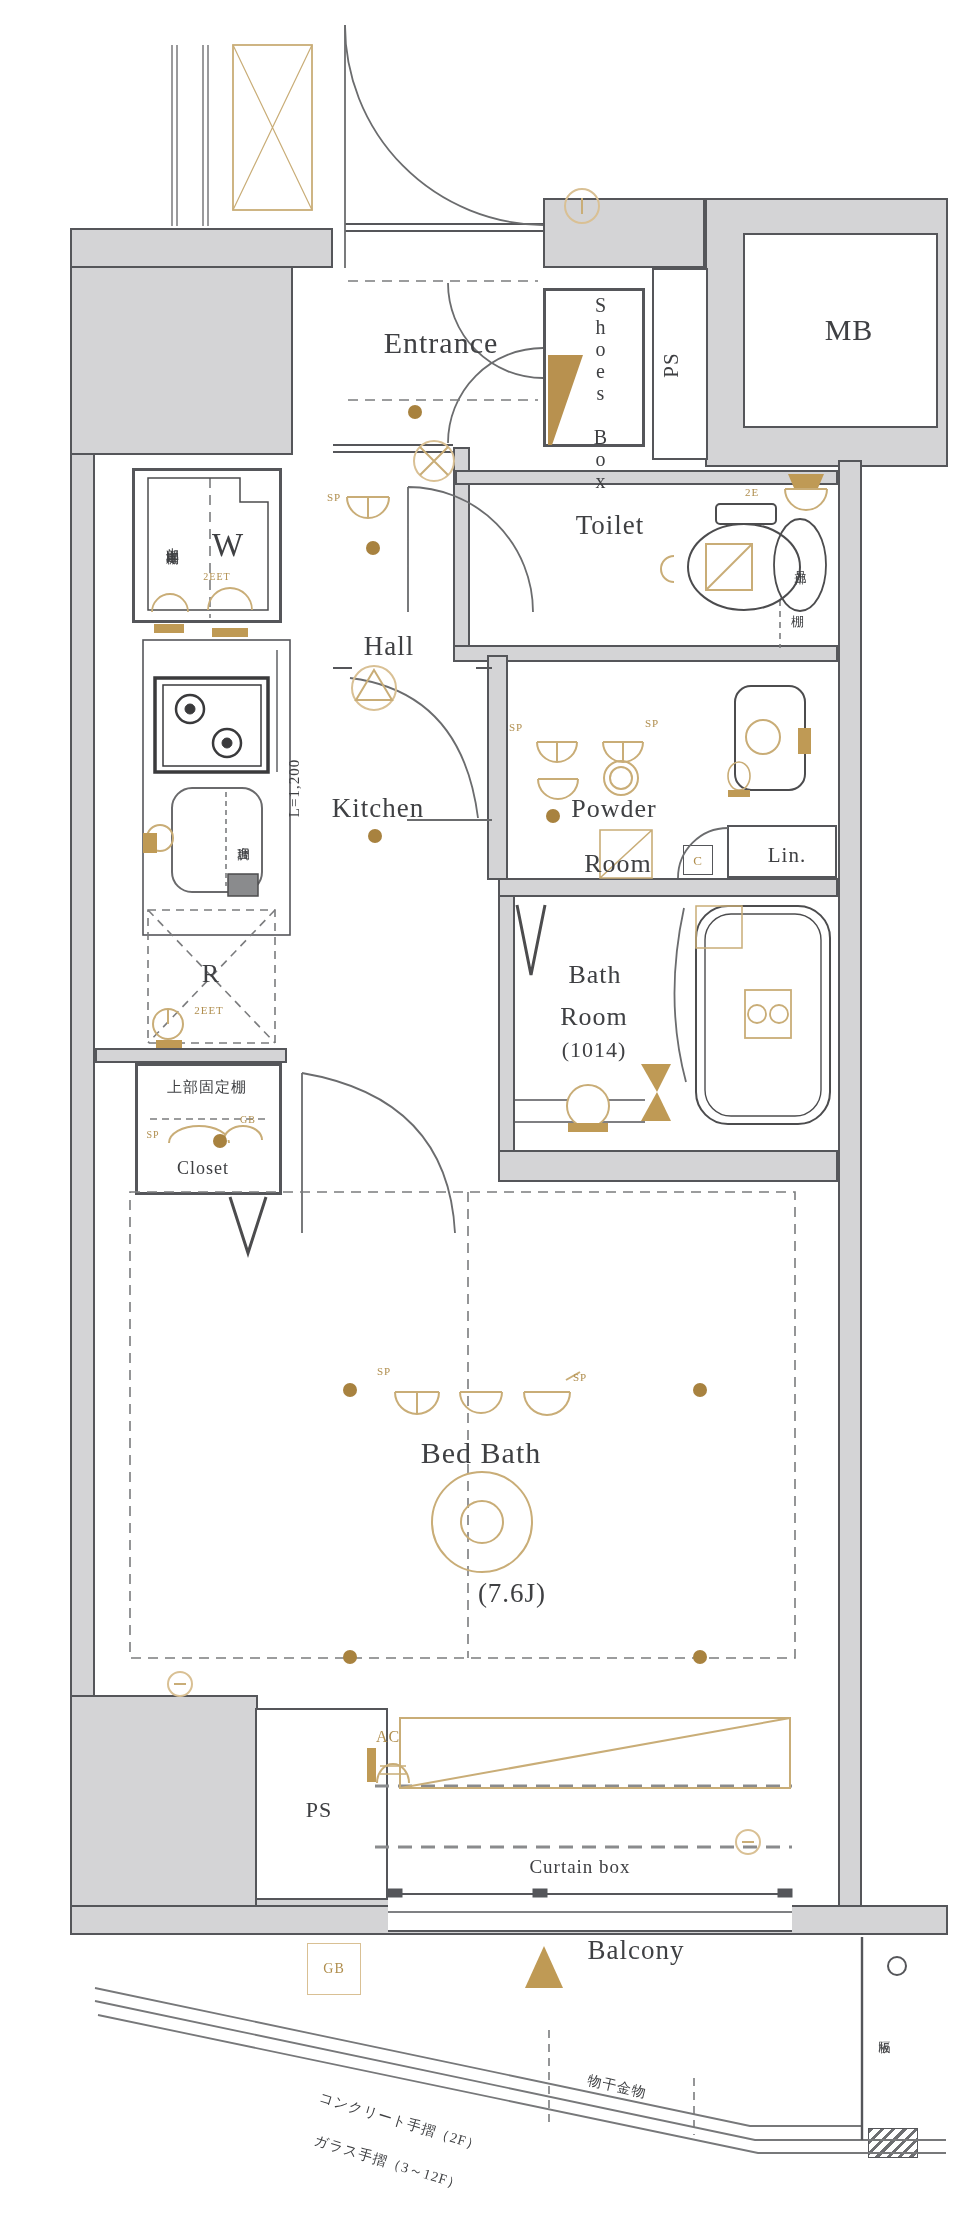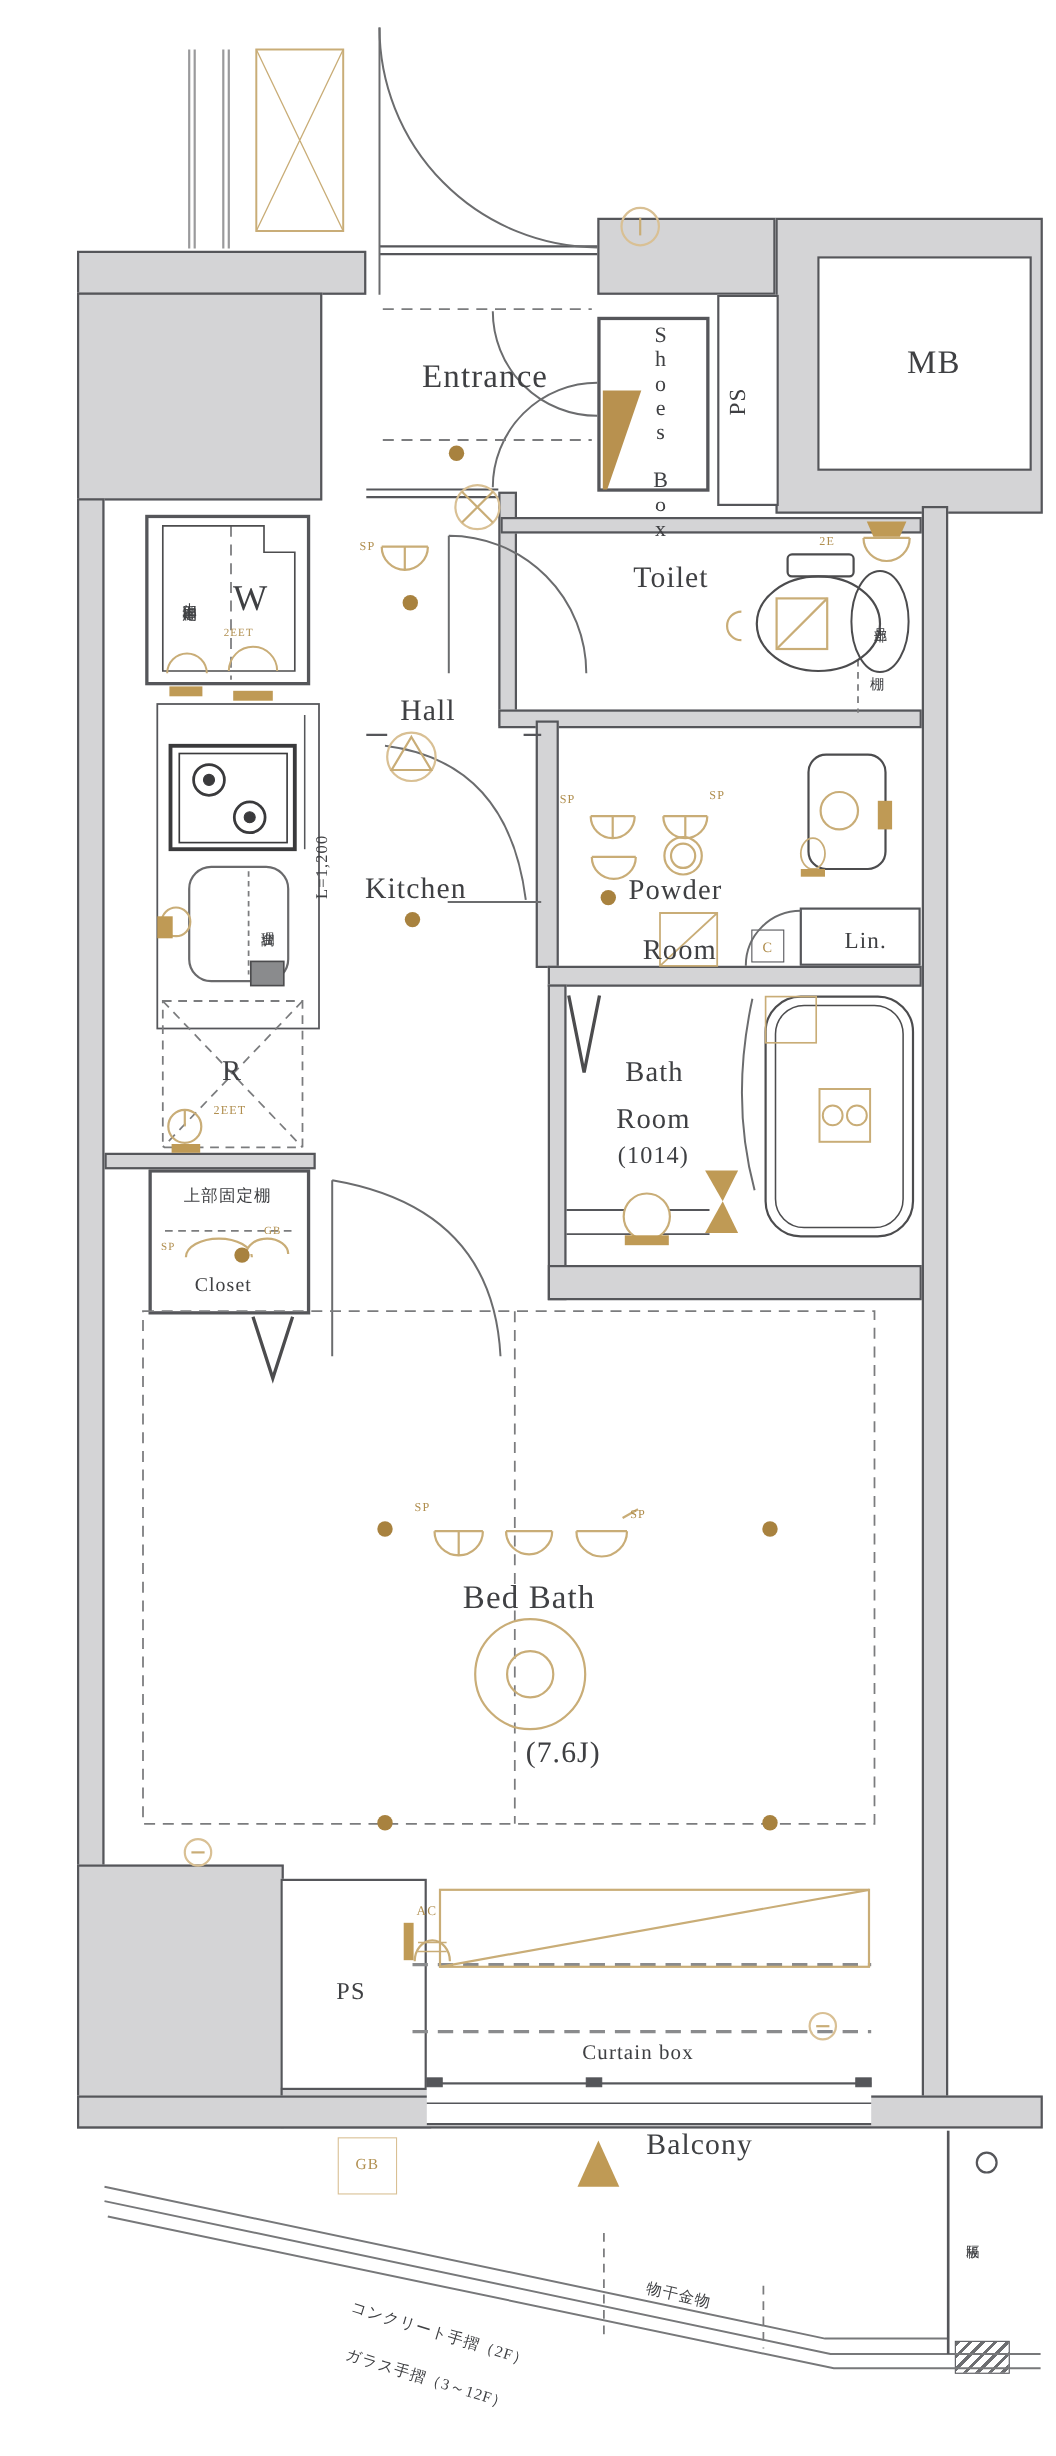--- a/index.html
+++ b/index.html
@@ -285,17 +285,17 @@
   <div class="t tan" style="left:334px;top:497px;font-size:11px;">SP</div>
   <div class="t tan" style="left:516px;top:727px;font-size:11px;">SP</div>
   <div class="t tan" style="left:652px;top:723px;font-size:11px;">SP</div>
   <div class="t tan" style="left:384px;top:1371px;font-size:11px;">SP</div>
   <div class="t tan" style="left:580px;top:1377px;font-size:11px;">SP</div>
   <div class="t tan" style="left:153px;top:1134px;font-size:10px;">SP</div>
   <div class="t tan" style="left:248px;top:1119px;font-size:10px;">GB</div>
   <div class="t tan" style="left:752px;top:492px;font-size:11px;">2E</div>
   <div class="t tan" style="left:217px;top:576px;font-size:10px;">2EET</div>
   <div class="t tan" style="left:209px;top:1010px;font-size:11px;">2EET</div>
-  <div class="t tan" style="left:388px;top:1737px;font-size:12px;">AC</div>
+  <div class="t tan" style="left:388px;top:1737px;font-size:16px;">AC</div>
   <div class="t tan" style="left:334px;top:1969px;font-size:14px;">GB</div>
   <div class="t tan" style="left:698px;top:861px;font-size:13px;">C</div>
 
 </div>
 
 </body></html>

